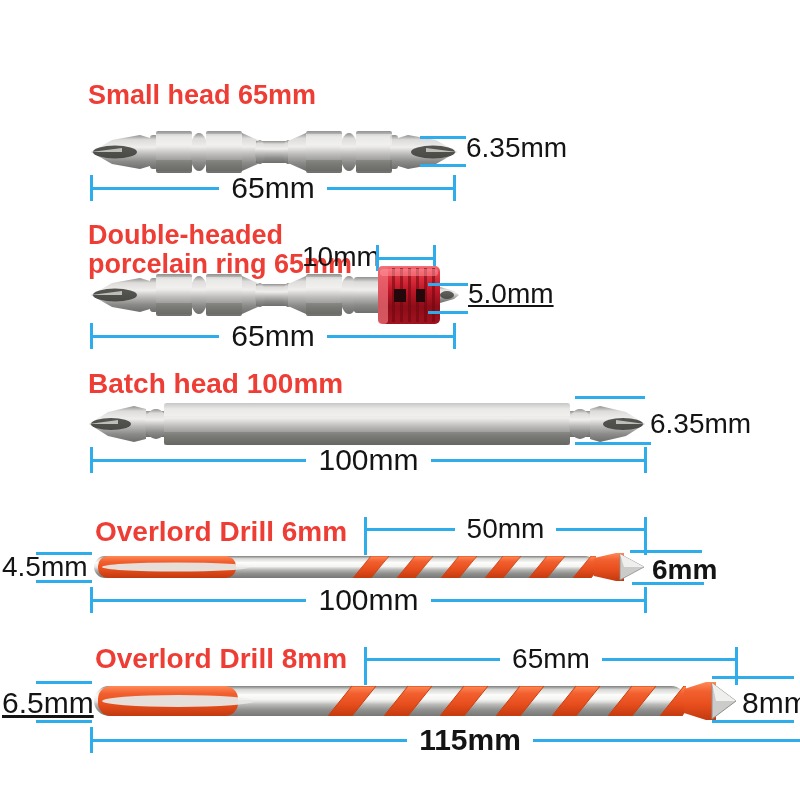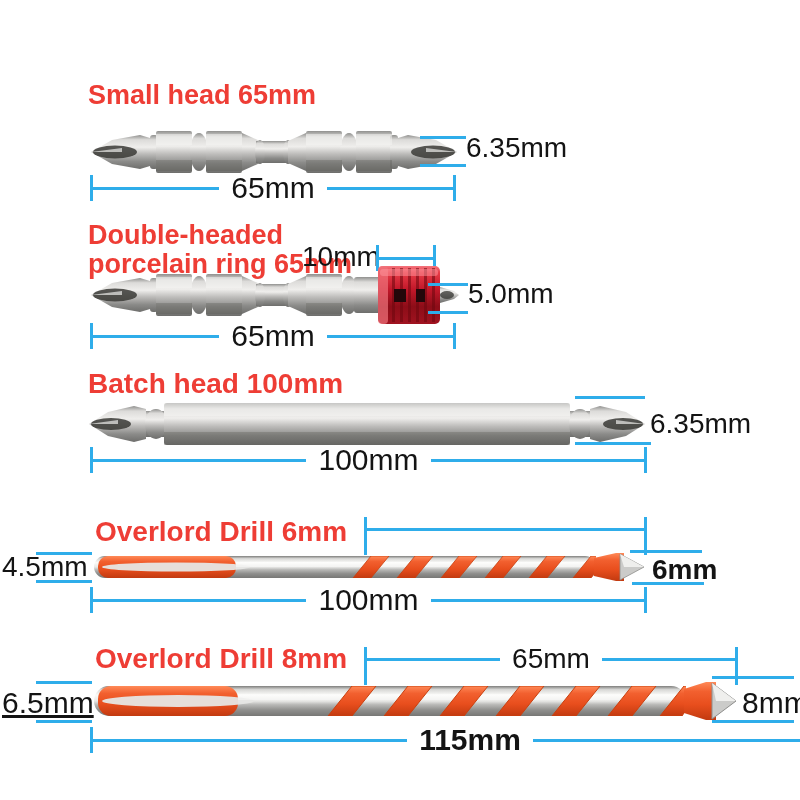--- a/index.html
+++ b/index.html
@@ -156,21 +156,21 @@
       </g>
       <rect x="306" y="25" width="12" height="13" fill="#23070a"></rect>
       <rect x="328" y="25" width="9" height="13" fill="#23070a"></rect>
       <rect x="292" y="5" width="58" height="7" rx="3" fill="#ff98a0" opacity="0.5"></rect>
       <path d="M352,23 L366,27 371,31 366,35 352,39 Z" fill="url(#m2)"></path>
       <ellipse cx="359" cy="31" rx="7" ry="4" fill="#3a3a36" opacity="0.8"></ellipse>
     </svg>
 
     <div class="leader" style="left:428px;top:259px;width:40px;"></div>
     <div class="leader" style="left:428px;top:287px;width:40px;"></div>
-    <div class="dimtextside" style="left:468px;top:254px;">5.0mm</div>
+    <div class="dimtextside" style="left:468px;top:254px;text-decoration:underline;">5.0mm</div>
 
     <div class="dimline" style="left:90px;top:297px;width:366px;">
       <span class="tick"></span>
       <span class="line"></span>
       <span class="dimtext">65mm</span>
       <span class="line"></span>
       <span class="tick"></span>
     </div>
   </div>
 
@@ -217,20 +217,21 @@
       <span class="tick"></span>
     </div>
   </div>
 
   <div class="section">
     <div class="title t-small" style="left:95px;top:492px;">Overlord Drill 6mm</div>
 
     <div class="dimline ticks-down" style="left:364px;top:490px;width:283px;">
       <span class="tick"></span>
       <span class="line"></span>
+      <span class="dimtext" style="font-size:28px;">50mm</span>
       <span class="line"></span>
       <span class="tick"></span>
     </div>
 
     <div class="leader" style="left:36px;top:528px;width:56px;"></div>
     <div class="leader" style="left:36px;top:556px;width:56px;"></div>
     <div class="dimtextside" style="left:2px;top:527px;">4.5mm</div>
 
     <svg class="abs" style="left:90px;top:527px;" width="556" height="32" viewBox="0 0 556 32">
       <defs>

